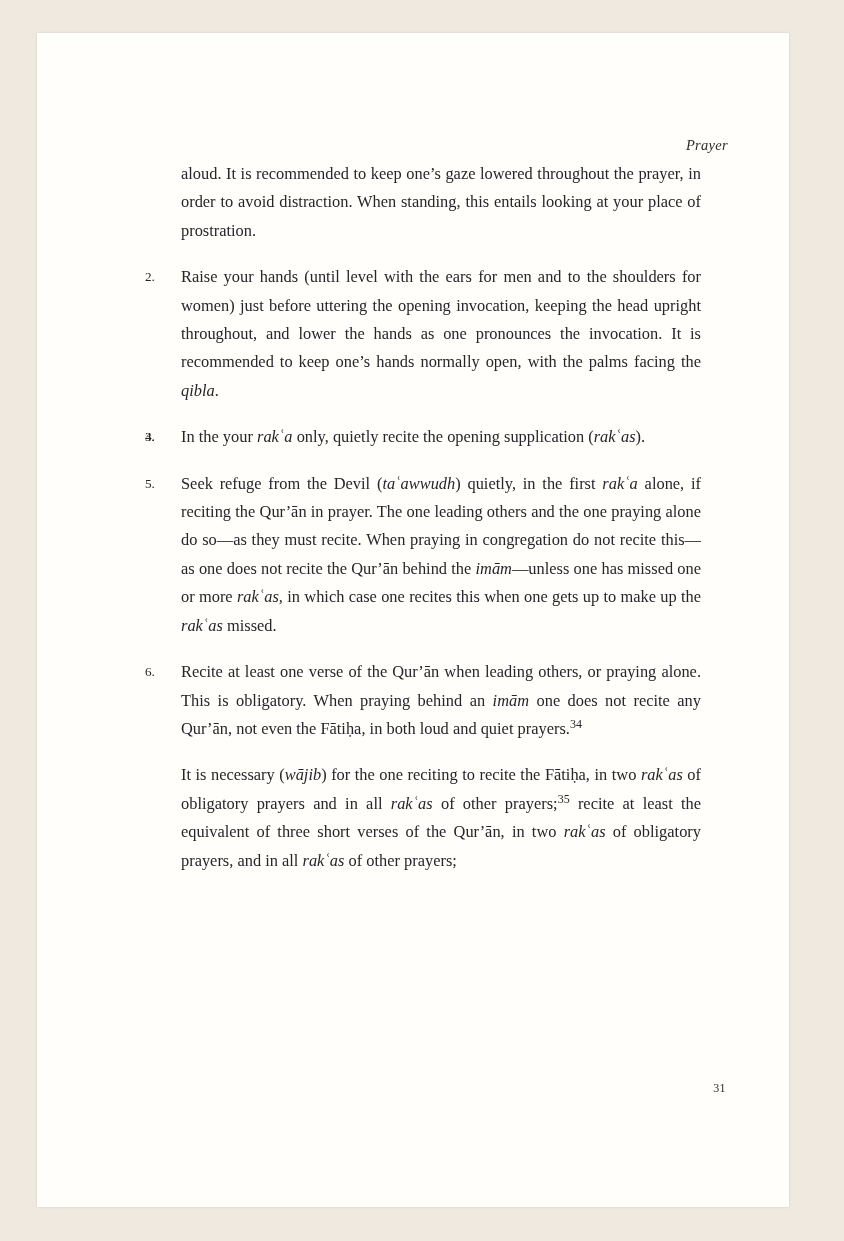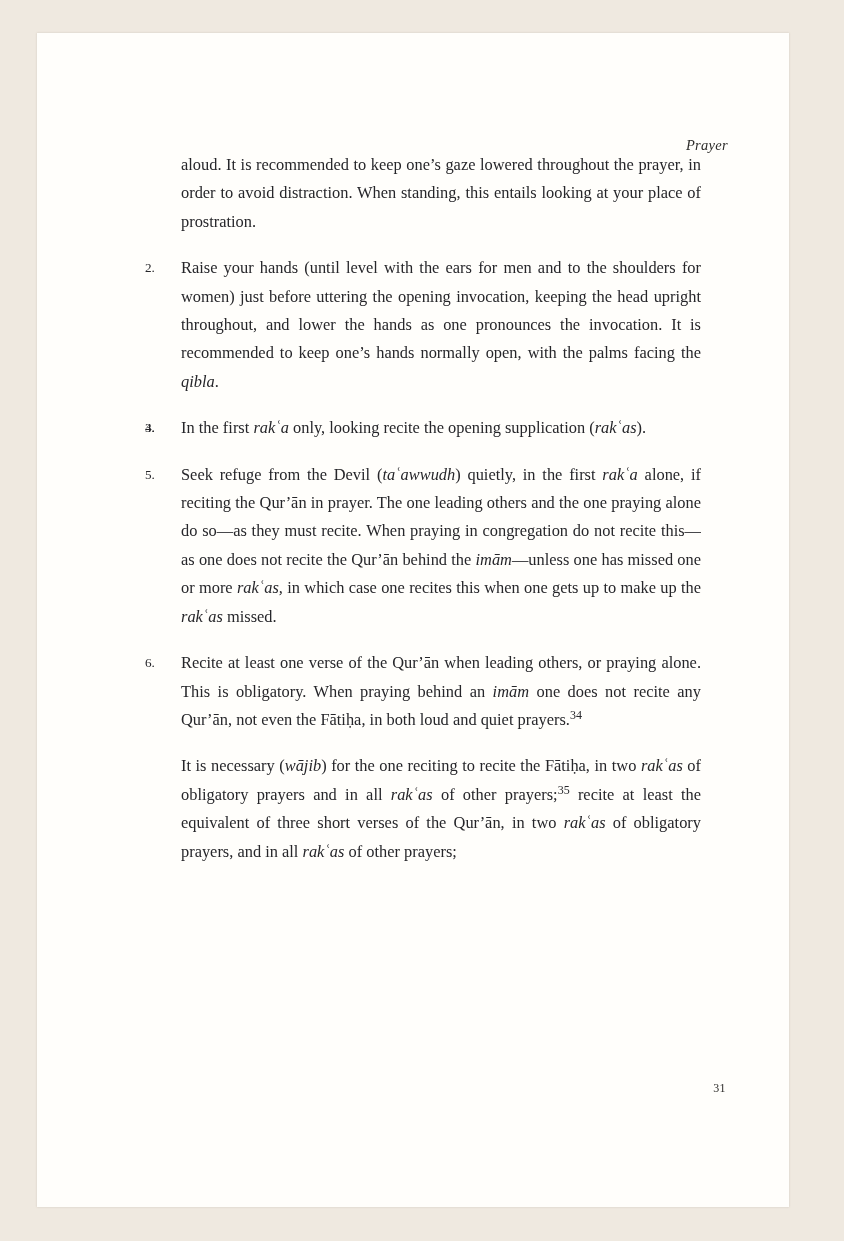--- a/index.html
+++ b/index.html
@@ -49,21 +49,21 @@
     line-height: 28.4px;
     color: #26262a;
     text-align: justify;
     text-justify: inter-word;
     margin: 0 0 0 0;
     padding-left: 40px;
     -webkit-hyphens: none;
     hyphens: none;
   }
   .para.lead {
-    margin-top: 0;
+    margin-top: 9px;
   }
   .para + .para {
     margin-top: 18px;
   }
   .num {
     position: absolute;
     left: 4px;
     top: 0;
     width: 22px;
     text-align: left;
@@ -106,21 +106,21 @@
 
       <p class="para">
         <span class="num">2.</span><span>Raise your hands (until level with the ears for men and to the shoulders for women) just before uttering the opening invocation, keeping the head upright throughout, and lower the hands as one pronounces the invocation. It is recommended to keep one’s hands normally open, with the palms facing the </span><i>qibla</i><span>.</span>
       </p>
 
       <p class="para">
         <span class="num">3.</span>
       </p>
 
       <p class="para">
-        <span class="num">4.</span><span>In the first </span><i>rakʿa</i><span> only, looking recite the opening supplication (</span><i>rakʿas</i><span>).</span>
+        <span class="num">4.</span><span>In the your </span><i>rakʿa</i><span> only, quietly recite the opening supplication (</span><i>rakʿas</i><span>).</span>
       </p>
 
       <p class="para">
         <span class="num">5.</span><span>Seek refuge from the Devil (</span><i>taʿawwudh</i><span>) quietly, in the first </span><i>rakʿa</i><span> alone, if reciting the Qur’ān in prayer. The one leading others and the one praying alone do so—as they must recite. When praying in congregation do not recite this—as one does not recite the Qur’ān behind the </span><i>imām</i><span>—unless one has missed one or more </span><i>rakʿas,</i><span> in which case one recites this when one gets up to make up the </span><i>rakʿas</i><span> missed.</span>
       </p>
 
       <p class="para">
         <span class="num">6.</span><span>Recite at least one verse of the Qur’ān when leading others, or praying alone. This is obligatory. When praying behind an </span><i>imām</i><span> one does not recite any Qur’ān, not even the Fātiḥa, in both loud and quiet prayers.</span><sup>34</sup>
       </p>
 

